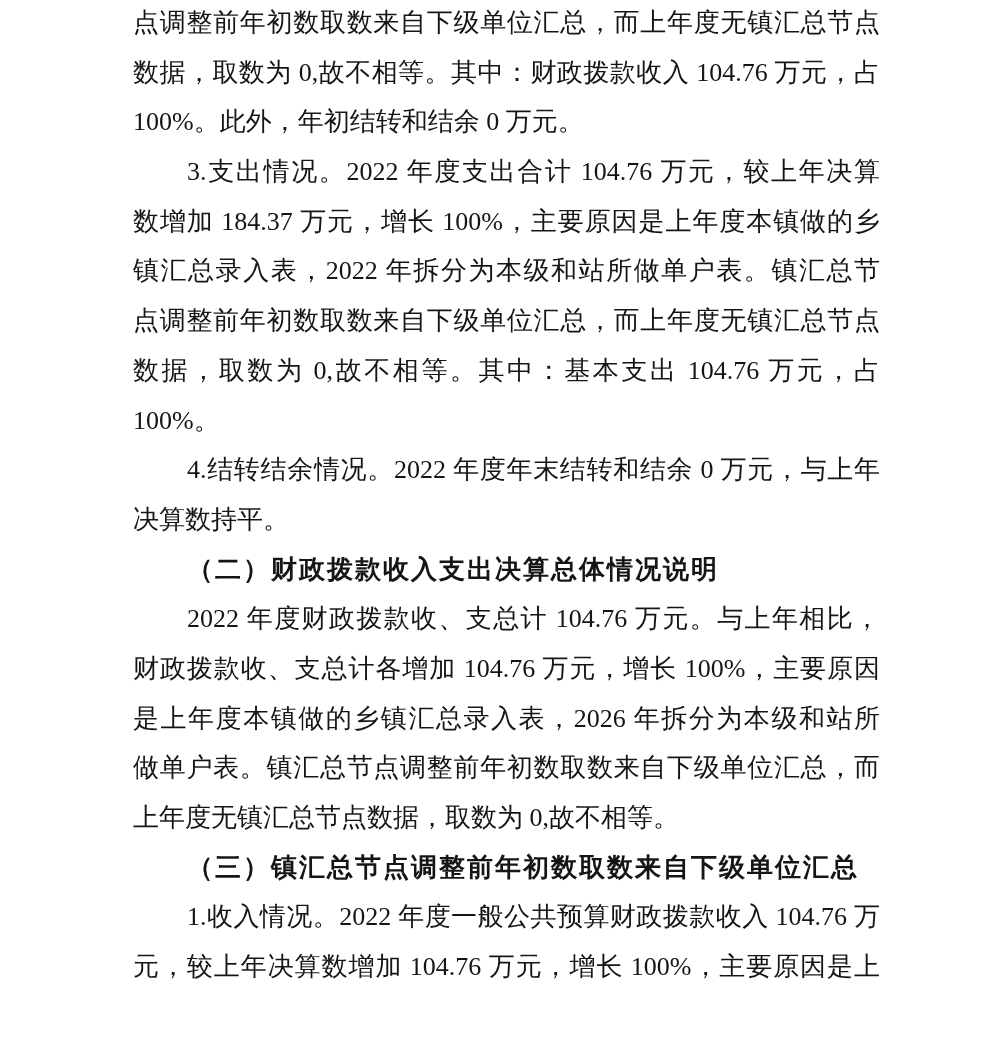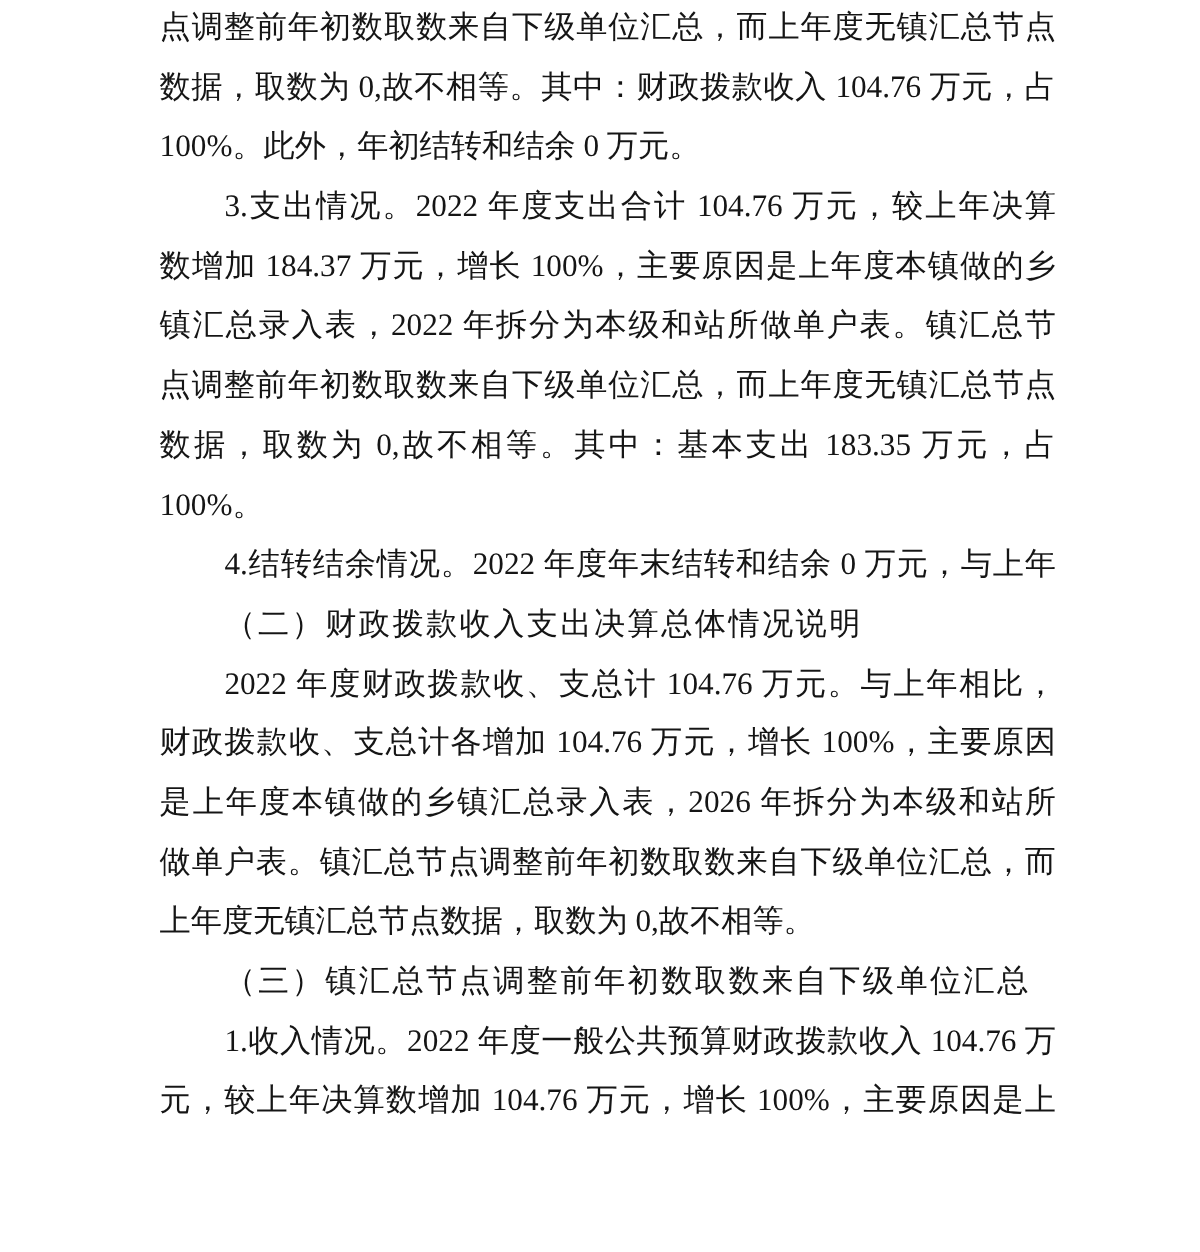--- a/index.html
+++ b/index.html
@@ -34,37 +34,39 @@
     text-align-last: justify;
   }
   .line.indent {
     text-indent: 54px;
   }
   .line .bold {
     font-weight: normal;
   }
   .line.heading {
     letter-spacing: 2px;
+    font-weight: bold;
   }
 </style>
 </head>
 <body>
 
 <div class="page">
   <div class="text-block">
       <div class="line justify"><span class="rest">点调整前年初数取数来自下级单位汇总，而上年度无镇汇总节点</span></div>
       <div class="line justify"><span class="rest">数据，取数为 0,故不相等。其中：财政拨款收入 104.76 万元，占</span></div>
       <div class="line"><span class="rest">100%。此外，年初结转和结余 0 万元。</span></div>
       <div class="line indent justify"><span class="bold">3.支出情况。</span><span class="rest">2022 年度支出合计 104.76 万元，较上年决算</span></div>
       <div class="line justify"><span class="rest">数增加 184.37 万元，增长 100%，主要原因是上年度本镇做的乡</span></div>
       <div class="line justify"><span class="rest">镇汇总录入表，2022 年拆分为本级和站所做单户表。镇汇总节</span></div>
       <div class="line justify"><span class="rest">点调整前年初数取数来自下级单位汇总，而上年度无镇汇总节点</span></div>
-      <div class="line justify"><span class="rest">数据，取数为 0,故不相等。其中：基本支出 183.35 万元，占</span></div>
+      <div class="line justify"><span class="rest">数据，取数为 0,故不相等。其中：基本支出 104.76 万元，占</span></div>
       <div class="line"><span class="rest">100%。</span></div>
       <div class="line indent justify"><span class="bold">4.结转结余情况。</span><span class="rest">2022 年度年末结转和结余 0 万元，与上年</span></div>
+      <div class="line"><span class="rest">决算数持平。</span></div>
       <div class="line indent heading"><span class="rest">（二）财政拨款收入支出决算总体情况说明</span></div>
       <div class="line indent justify"><span class="rest">2022 年度财政拨款收、支总计 104.76 万元。与上年相比，</span></div>
       <div class="line justify"><span class="rest">财政拨款收、支总计各增加 104.76 万元，增长 100%，主要原因</span></div>
       <div class="line justify"><span class="rest">是上年度本镇做的乡镇汇总录入表，2026 年拆分为本级和站所</span></div>
       <div class="line justify"><span class="rest">做单户表。镇汇总节点调整前年初数取数来自下级单位汇总，而</span></div>
       <div class="line"><span class="rest">上年度无镇汇总节点数据，取数为 0,故不相等。</span></div>
       <div class="line indent heading"><span class="rest">（三）镇汇总节点调整前年初数取数来自下级单位汇总</span></div>
       <div class="line indent justify"><span class="bold">1.收入情况。</span><span class="rest">2022 年度一般公共预算财政拨款收入 104.76 万</span></div>
       <div class="line justify"><span class="rest">元，较上年决算数增加 104.76 万元，增长 100%，主要原因是上</span></div>
     </div>

